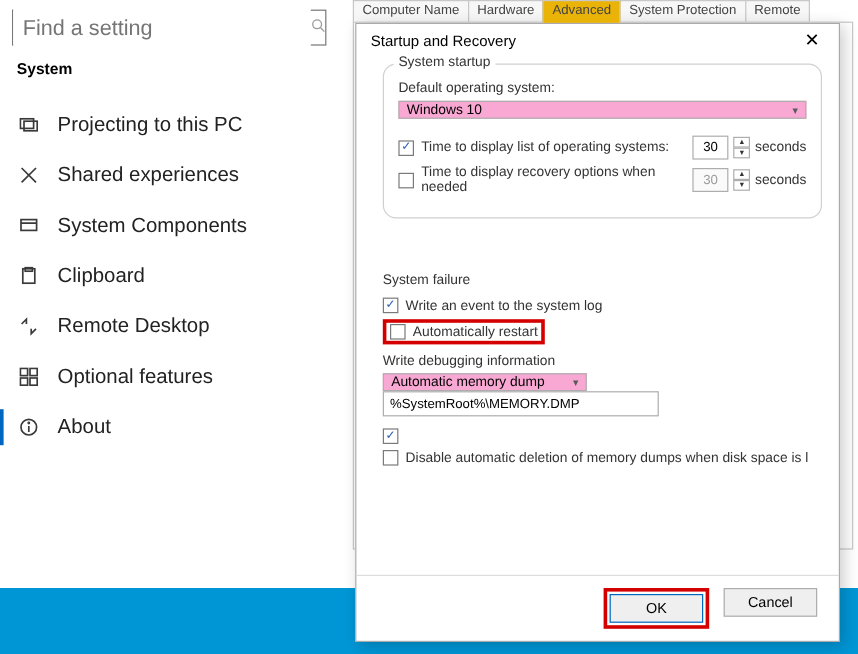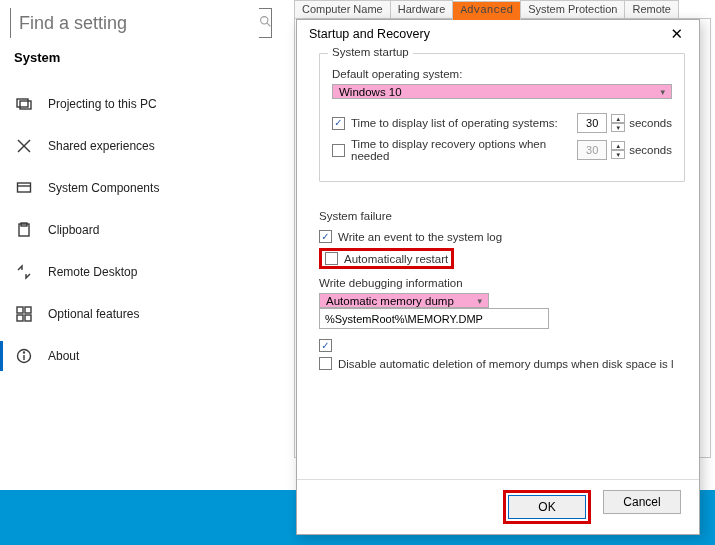--- a/index.html
+++ b/index.html
@@ -5,40 +5,40 @@
   * { box-sizing: border-box; font-family: "Segoe UI", Tahoma, sans-serif; }
   body { margin: 0; width: 715px; height: 545px; background: #fff; overflow: hidden; position: relative; }
 
   
   .settings-pane { width: 285px; height: 470px; background: #fff; position: relative; }
   .search-box { margin: 8px 10px 12px 10px; width: 262px; height: 30px; border: 1px solid #777; display: flex; align-items: center; }
   .search-box input { flex: 1; border: none; outline: none; font-size: 18px; padding: 6px 8px; color: #666; }
   .search-icon { width: 26px; text-align: center; color: #9a9a9a; font-size: 13px; }
   .section-title { font-weight: 600; font-size: 13px; margin: 4px 0 18px 14px; }
   .nav-list { list-style: none; padding: 0; margin: 0; }
-  .nav-item { display: flex; align-items: center; padding: 11px 14px; font-size: 12px; color: #222; cursor: pointer; position: relative; }
+  .nav-item { display: flex; align-items: center; padding: 11px 14px; font-size: 17px; color: #222; cursor: pointer; position: relative; }
   .nav-item.selected::before { content:""; position:absolute; left:0; top:6px; bottom:6px; width:3px; background:#0067c0; }
   .nav-item .nav-icon { width: 20px; height: 20px; margin-right: 14px; display:flex; align-items:center; justify-content:center; color:#3a3a3a; }
   .nav-icon svg { width:16px; height:16px; stroke:#3a3a3a; stroke-width:1.4; fill:none; }
 
   
   .taskbar { position:absolute; left:0; right:0; bottom:0; height:55px; background:#0096d6; }
 
   
   .tabs-row { position:absolute; left:294px; top:0; right:4px; height:18px; font-size:11px; color:#444; }
   .tab { display:inline-block; padding:2px 7px 4px 7px; border:1px solid #c8c8c8; border-bottom:none; margin-right:-1px; background:#f7f7f7; }
-  .tab.active { background:#f97316; font-weight:400; position:relative; z-index:2;font-family:Liberation Mono, monospace; }
+  .tab.active { background:#eab308; font-weight:400; position:relative; z-index:2; }
   .tabs-body { position:absolute; left:294px; top:18px; right:4px; height:440px; border:1px solid #c8c8c8; background:#fff; }
 
   
   .dialog { position:absolute; left:296px; top:19px; width:404px; height:516px; background:#fff; border:1px solid #aaa; box-shadow:3px 3px 12px rgba(0,0,0,.2); display:flex; flex-direction:column; }
   .dlg-title { display:flex; align-items:center; justify-content:space-between; padding:6px 10px 8px 12px; font-size:12.5px; }
   .dlg-close { font-size:15px; padding:0 6px; cursor:pointer; line-height:1; }
   .dlg-body { flex:1; padding:4px 14px 0 22px; }
-  .group { border:1px solid #d0d0d0; border-radius:1px; padding:10px 12px 14px 12px; margin-bottom:14px; position:relative; }
+  .group { border:1px solid #d0d0d0; border-radius:11px; padding:10px 12px 14px 12px; margin-bottom:32px; position:relative; }
   .group-title { position:absolute; top:-8px; left:8px; background:#fff; padding:0 4px; font-size:11.5px; color:#333; }
   .field-row { display:flex; align-items:center; margin:5px 0; font-size:11.5px; color:#333; }
   .label-plain { font-size:11.5px; color:#333; margin:4px 0 4px 0; }
   .select { width:100%; height:15px; border:1px solid #adadad; background:#f9a8d4; font-size:11.5px; padding:3px 6px; display:flex; align-items:center; justify-content:space-between; margin-top:4px; }
   .select-narrow { width:170px; }
   .chev { font-size:9px; color:#5a5a5a; }
   .cb { width:13px; height:13px; border:1px solid #7a7a7a; margin-right:6px; display:inline-flex; align-items:center; justify-content:center; font-size:10px; line-height:1; color:#2b5fb0; }
   .spinner { width:30px; height:20px; border:1px solid #adadad; text-align:center; font-size:11px; padding:2px 2px; margin:0 4px; }
   .spin-btn { display:flex; flex-direction:column; margin-right:4px; }
   .spin-btn div { width:14px; height:9px; border:1px solid #adadad; font-size:7px; text-align:center; line-height:7px; cursor:pointer;}

